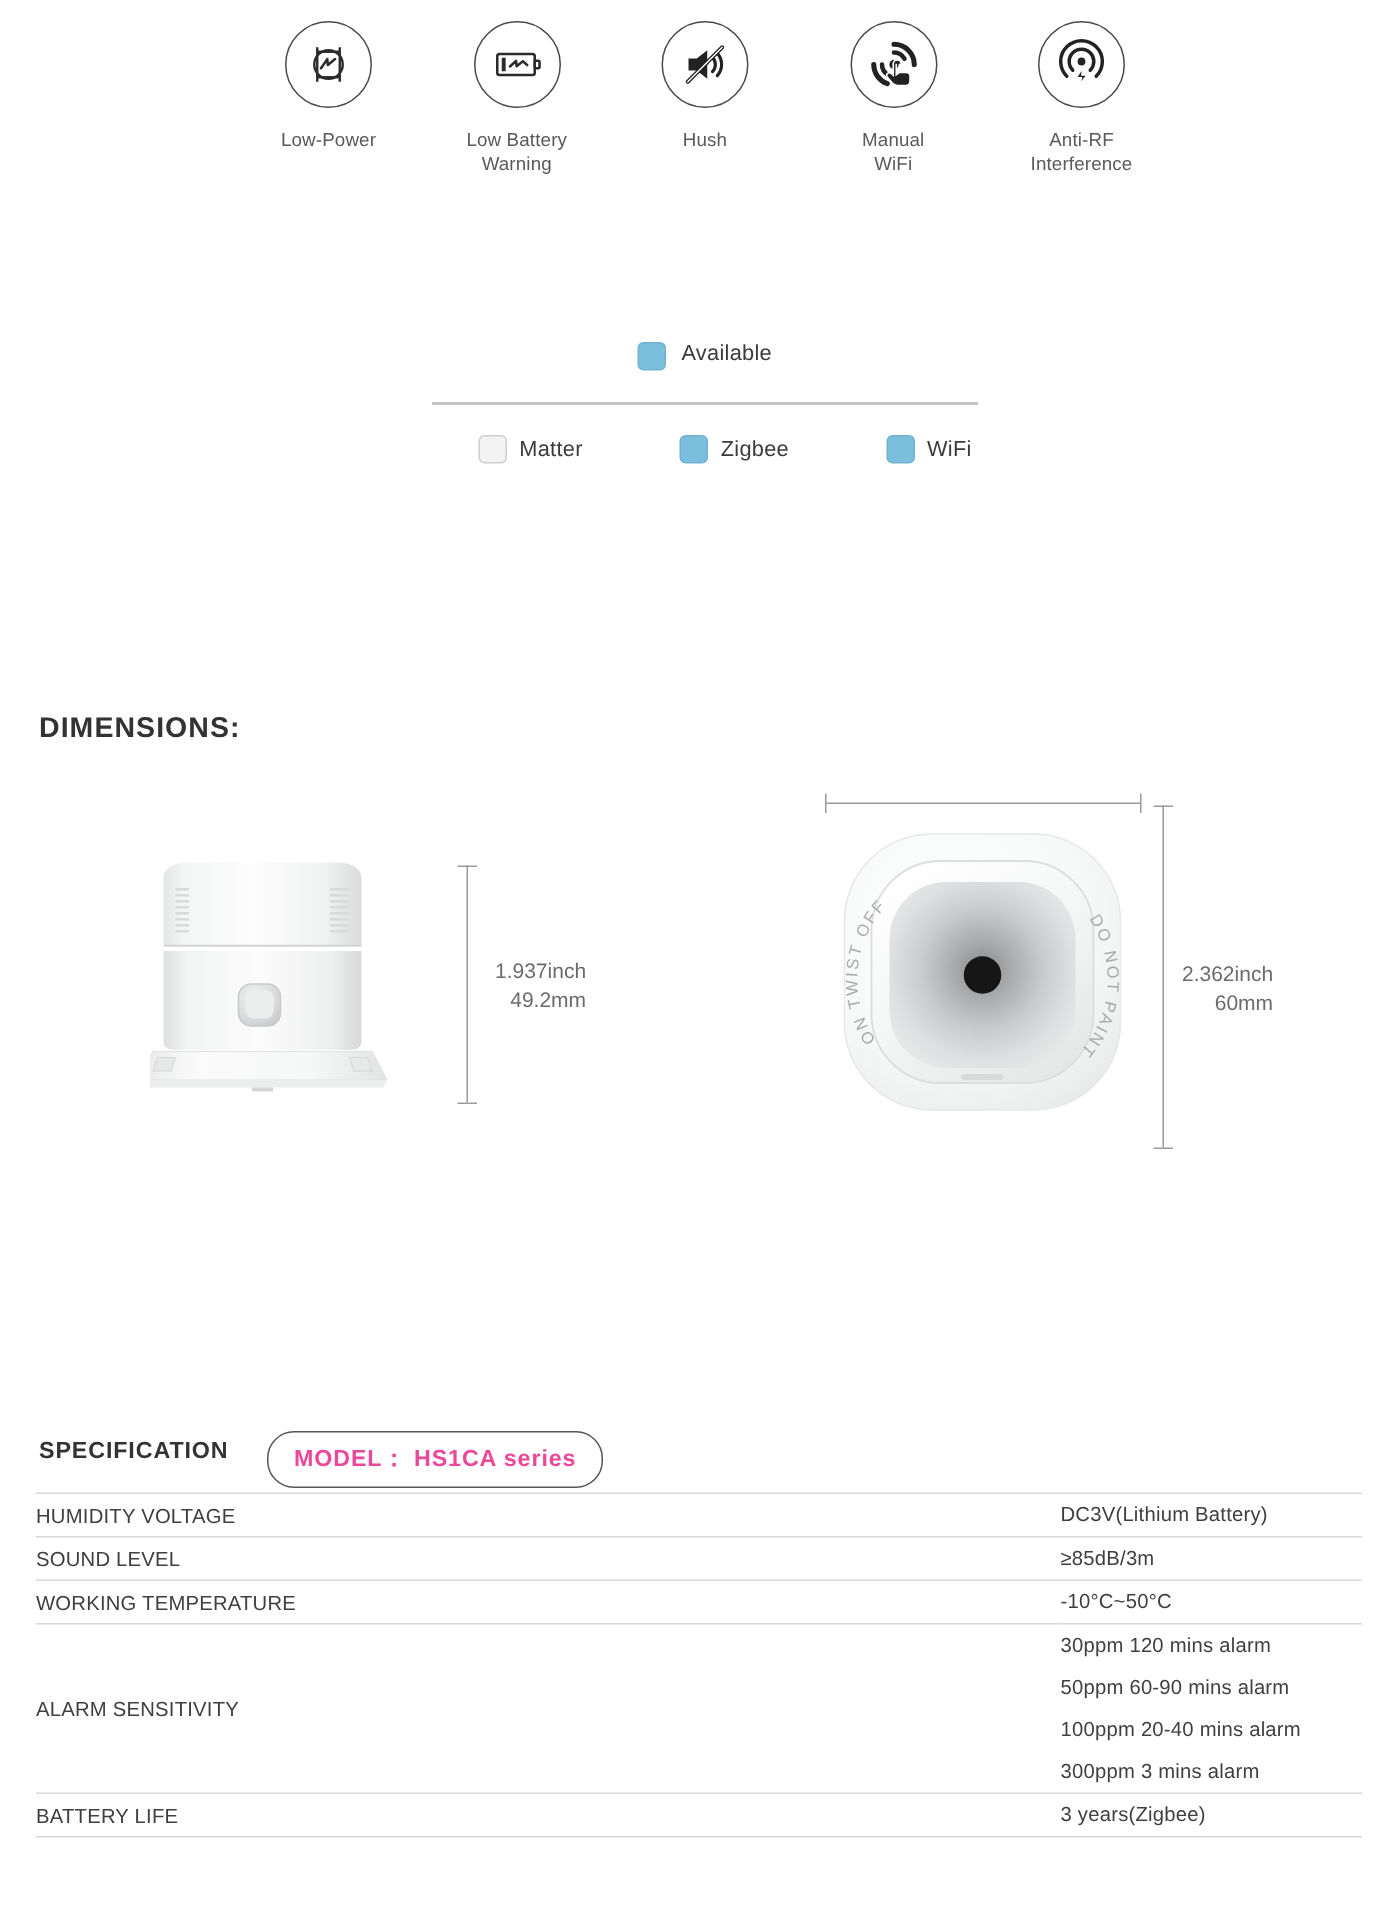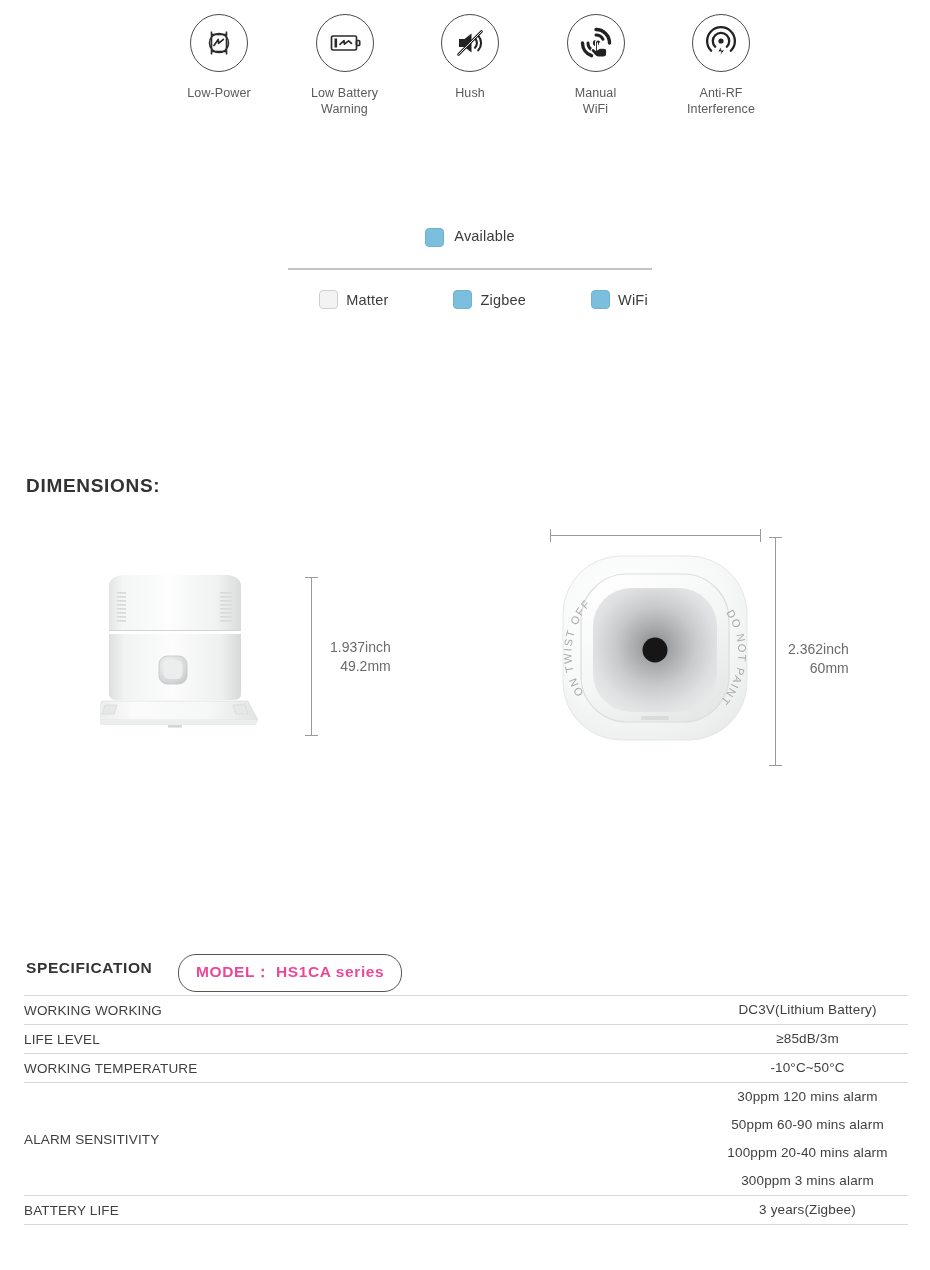--- a/index.html
+++ b/index.html
@@ -161,21 +161,21 @@
   #spec-table tr { border-bottom: 1px solid #d8d8d8; }
   #spec-table tr:first-child { border-top: 1px solid #d8d8d8; }
   #spec-table td {
     padding: 0;
     vertical-align: middle;
     font-size: 13.5px;
     color: #3f3f3f;
     letter-spacing: .15px;
   }
   td.spec-key   { width: 683px; height: 28px; padding-left: 4px; }
-  td.spec-value { padding-left: 0; text-align: center; }
+  td.spec-value { padding-left: 0; }
   .spec-value-line { line-height: 28px; white-space: nowrap; }
 </style>
 </head>
 <body>
 
 <div id="feature-row">
 
   <div class="feature-item">
     <div class="feature-circle">
       <svg width="38" height="38" viewBox="0 0 38 38" fill="none" stroke="#2b2b2b" stroke-width="1.6">
@@ -420,27 +420,27 @@
     <div>60mm</div>
   </div>
 </div>
 
 <div id="spec-heading">SPECIFICATION</div>
 <div id="model-pill">MODEL： HS1CA  series</div>
 
 <table id="spec-table">
   <tbody>
     <tr>
-      <td class="spec-key">WORKING WORKING</td>
+      <td class="spec-key">HUMIDITY VOLTAGE</td>
       <td class="spec-value">
         <div class="spec-value-line">DC3V(Lithium Battery)</div>
       </td>
     </tr>
     <tr>
-      <td class="spec-key">LIFE LEVEL</td>
+      <td class="spec-key">SOUND LEVEL</td>
       <td class="spec-value">
         <div class="spec-value-line">≥85dB/3m</div>
       </td>
     </tr>
     <tr>
       <td class="spec-key">WORKING TEMPERATURE</td>
       <td class="spec-value">
         <div class="spec-value-line">-10°C~50°C</div>
       </td>
     </tr>

